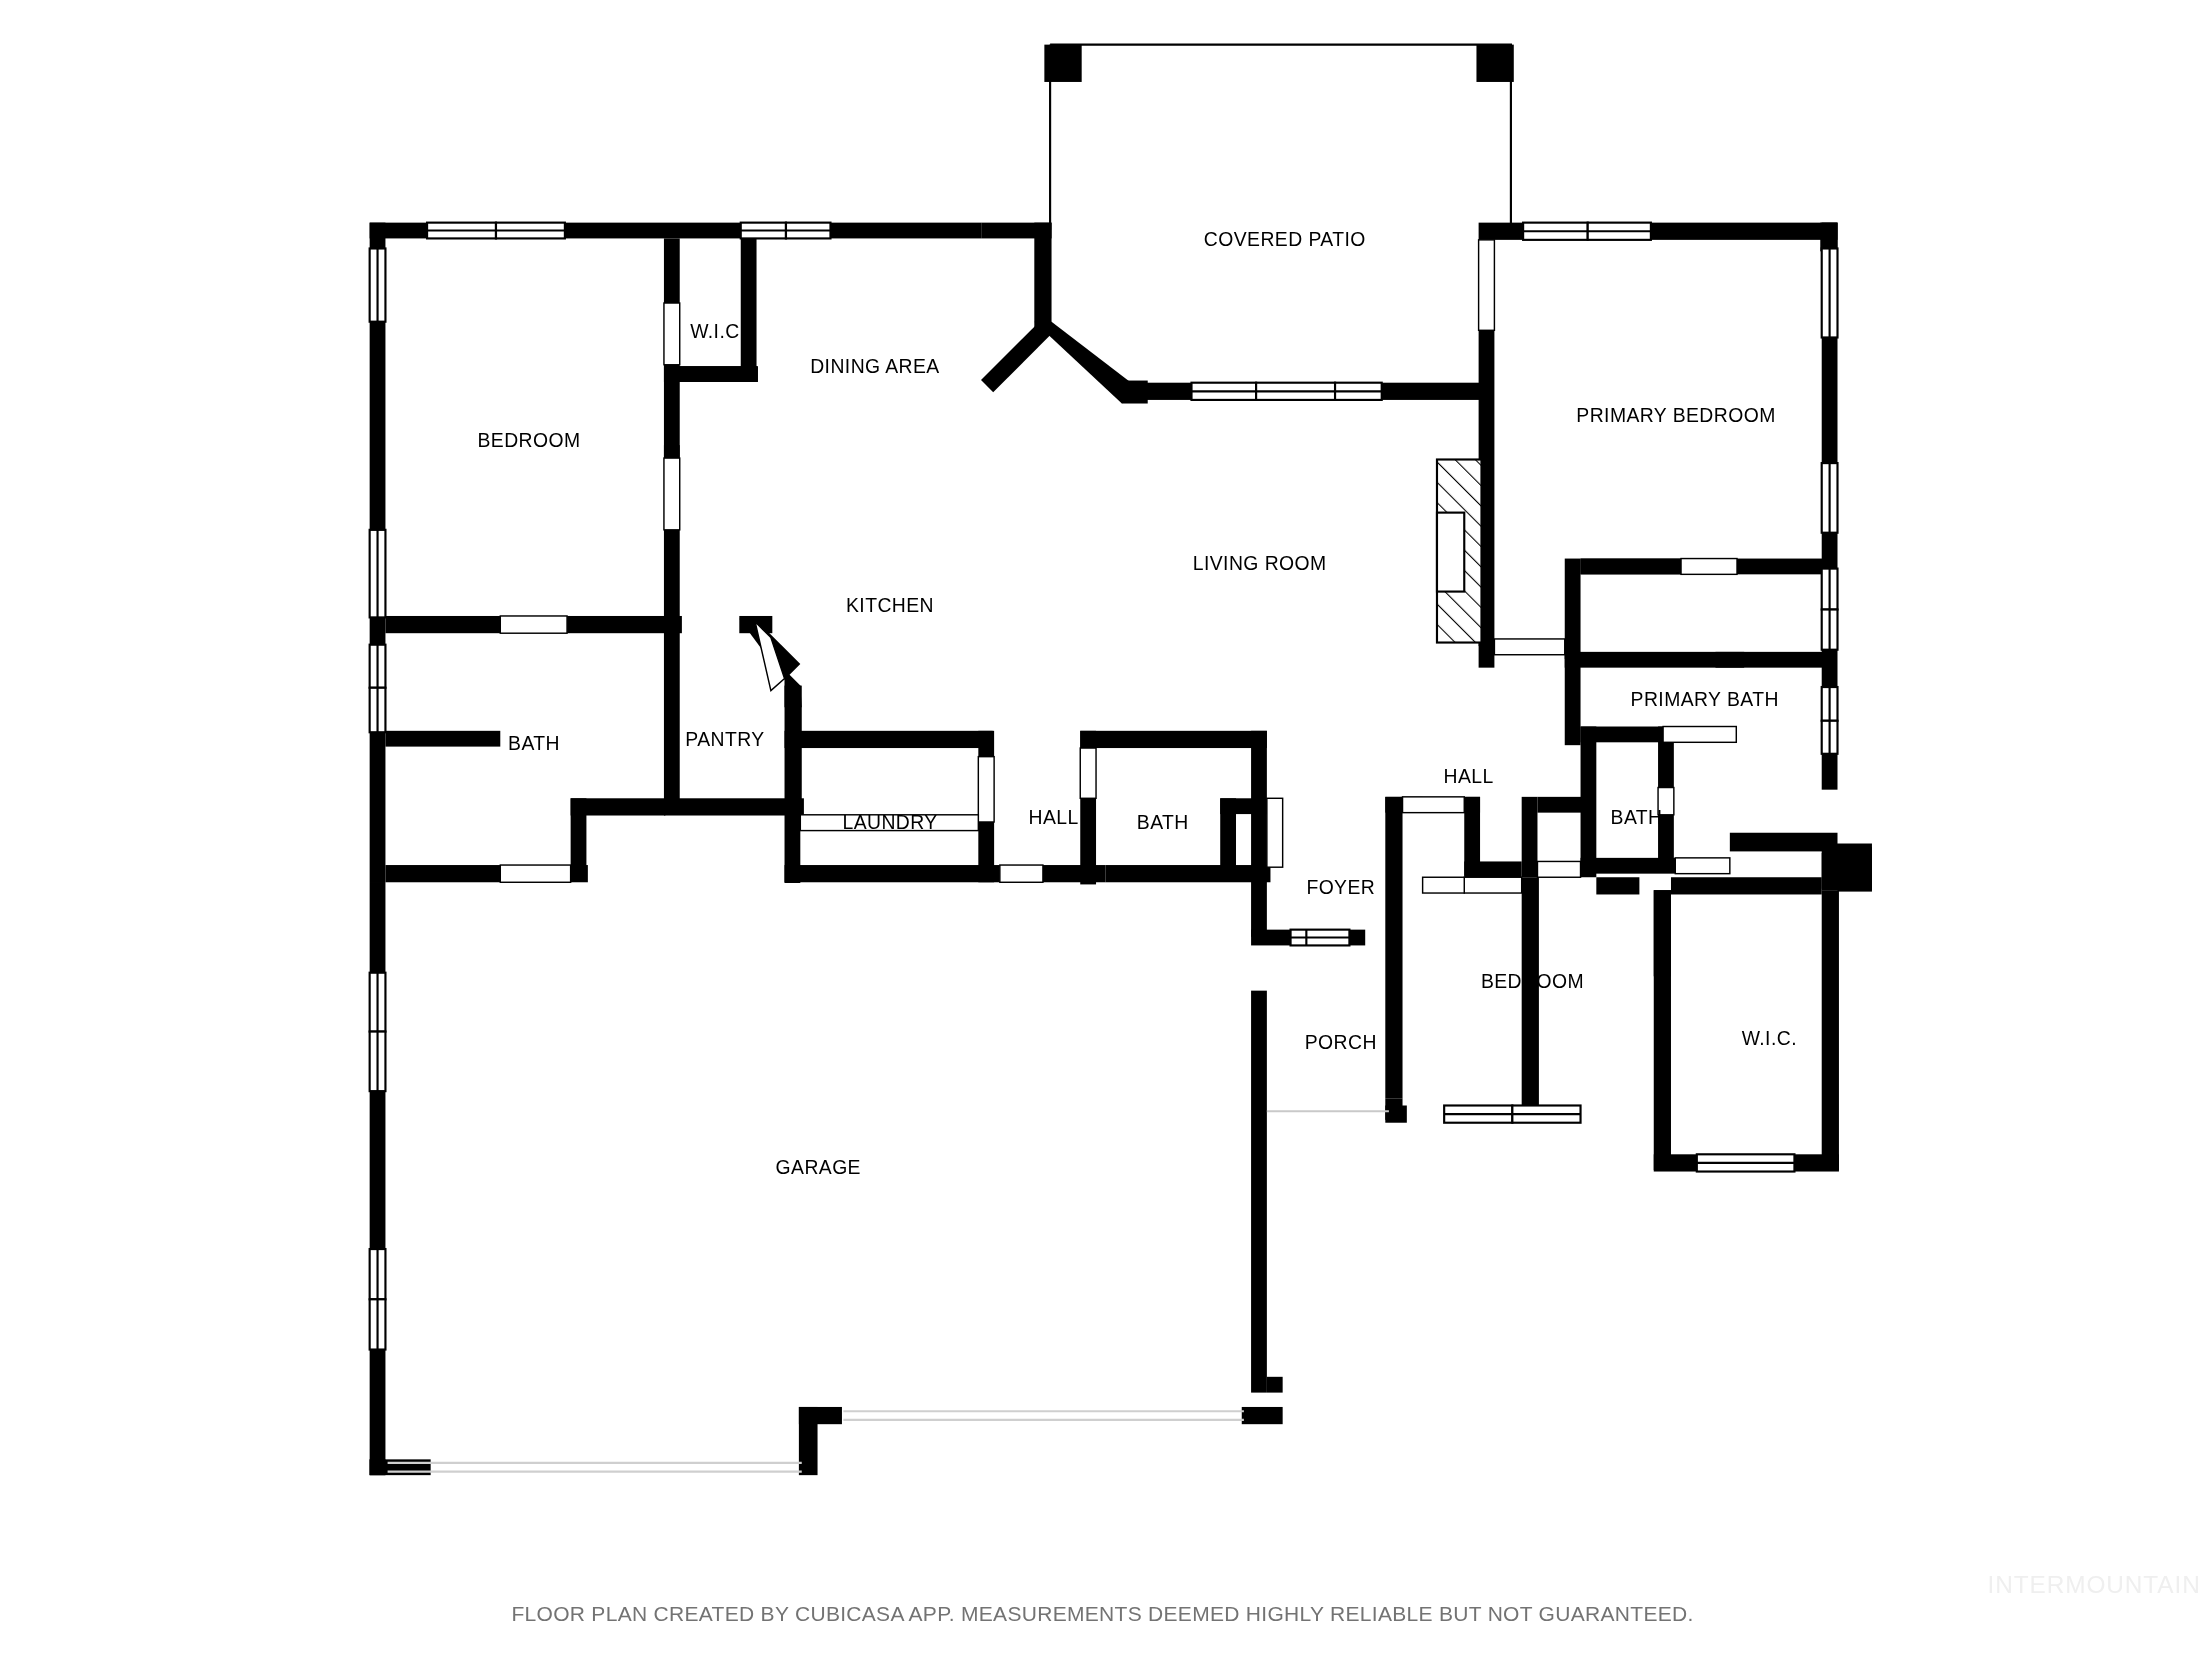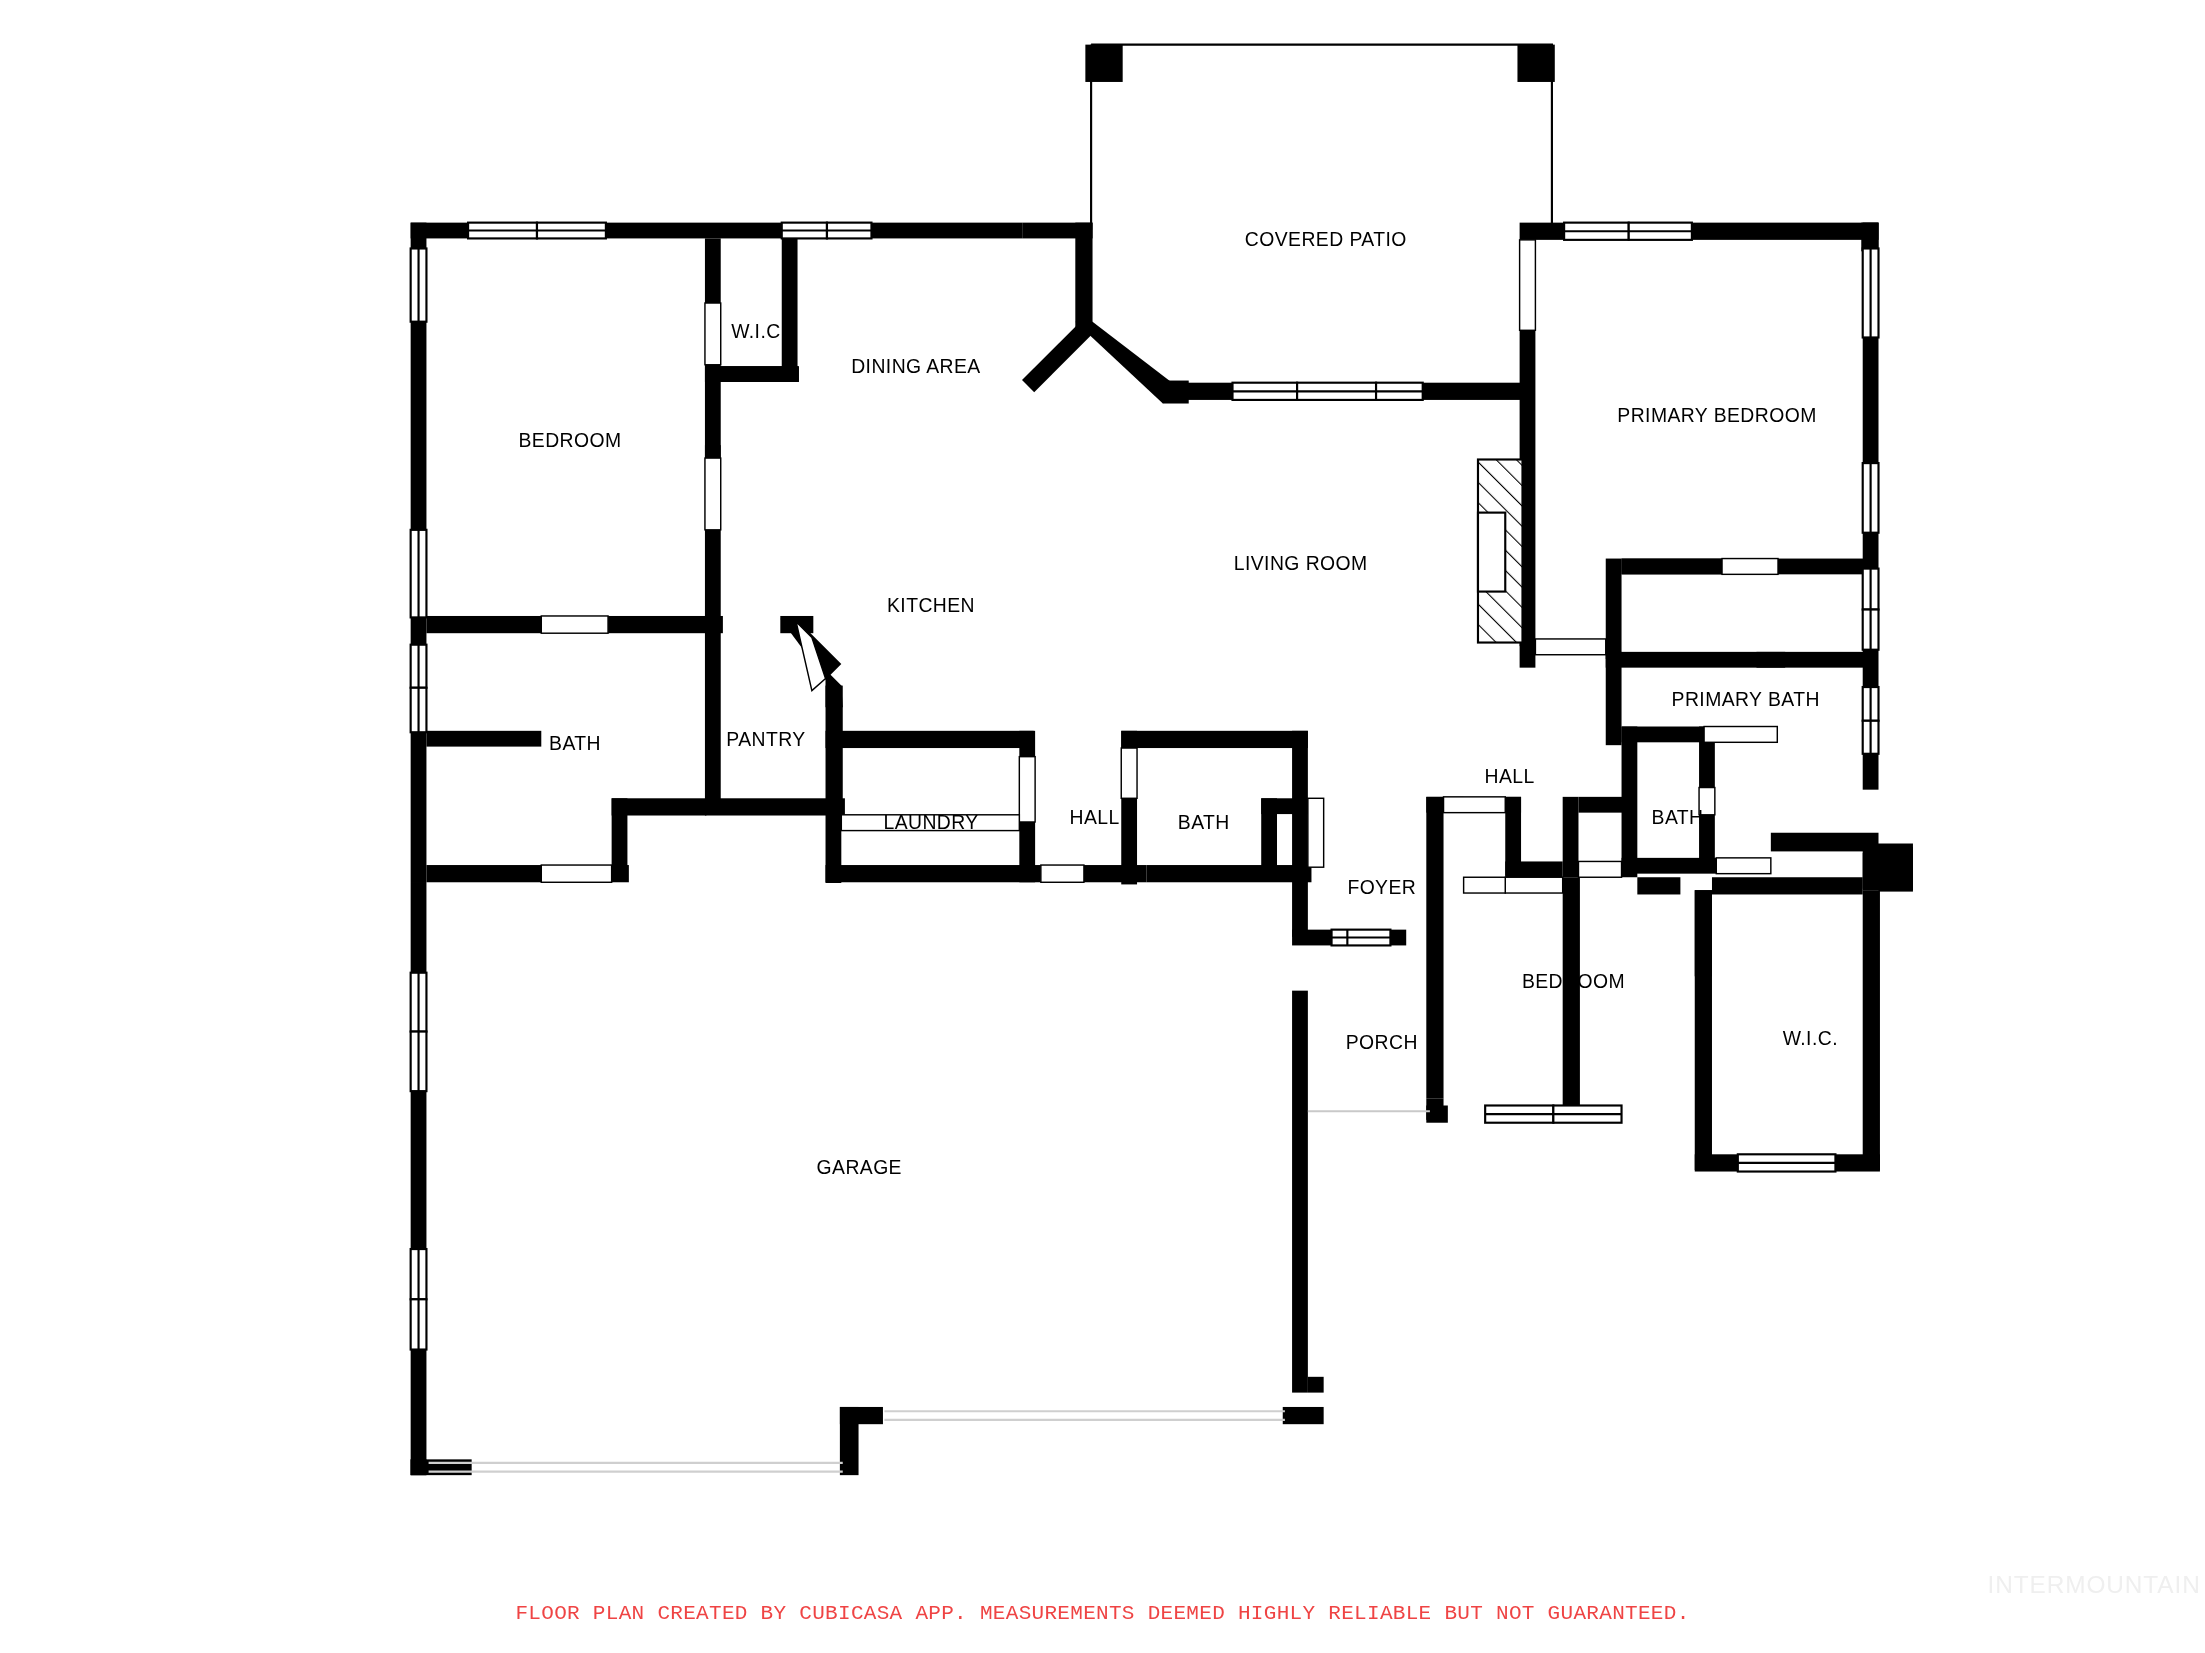--- a/index.html
+++ b/index.html
@@ -10,44 +10,43 @@
   body {
     width: 2205px;
     height: 1654px;
     position: relative;
     font-family: "Liberation Sans", sans-serif;
     overflow: hidden;
   }
   #plan-wrap {
     position: absolute;
     inset: 0;
-    margin-left: 41px;
   }
   svg#floorplan {
     display: block;
     width: 2205px;
     height: 1654px;
   }
   .room-label {
     font-family: "Liberation Sans", sans-serif;
     font-size: 27px;
     fill: #000000;
     text-anchor: middle;
     dominant-baseline: middle;
     letter-spacing: 0.6px;
   }
   .footer-note {
     position: absolute;
     left: 0;
     right: 0;
     top: 1602px;
     text-align: center;
-    font-family: Liberation Mono, monospace;
+    font-family: Liberation Sans, sans-serif;
     font-size: 21px;
-    color: #ef4444;
+    color: #737373;
     letter-spacing: 0.3px;
     white-space: nowrap;
   }
   .watermark {
     position: absolute;
     right: 4.3px;
     top: 1571px;
     font-family: "Liberation Sans", sans-serif;
     font-size: 24.4px;
     color: #efefef;

